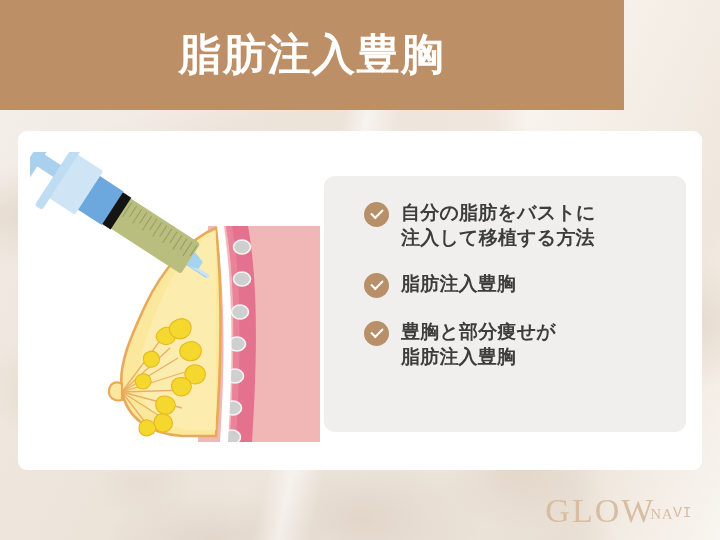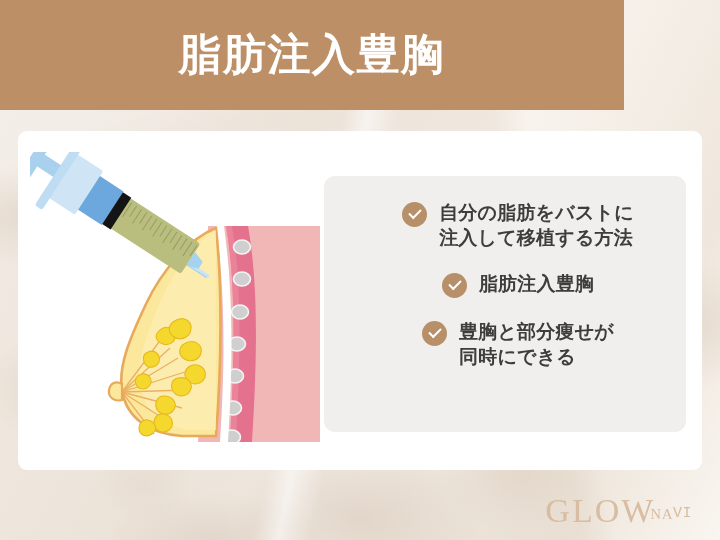--- a/index.html
+++ b/index.html
@@ -111,21 +111,20 @@
   .bullets {
     margin: 0;
     padding: 0;
     list-style: none;
   }
   .bullet {
     display: flex;
     align-items: flex-start;
     padding: 0 14px 0 40px;
     margin-bottom: 21px;
-    justify-content: center;
   }
   .bullet:last-child { margin-bottom: 0; }
   .chk {
     flex: 0 0 auto;
     width: 25px;
     height: 25px;
     border-radius: 50%;
     background: #b78f68;
     margin-right: 12px;
     margin-top: 2px;
@@ -302,21 +301,21 @@
         <span class="btxt">自分の脂肪をバストに
 注入して移植する方法</span>
       </li>
       <li class="bullet">
         <span class="chk"></span>
         <span class="btxt">脂肪注入豊胸</span>
       </li>
       <li class="bullet">
         <span class="chk"></span>
         <span class="btxt">豊胸と部分痩せが
-同時にできる</span>
+脂肪注入豊胸</span>
       </li>
     </ul>
   </div>
 
   <div class="logo">
     <span class="logo-word">GLOW</span>
     <span class="logo-mark">
       <span class="logo-na">NA</span>
       <span class="logo-vi">VI</span>
     </span>

